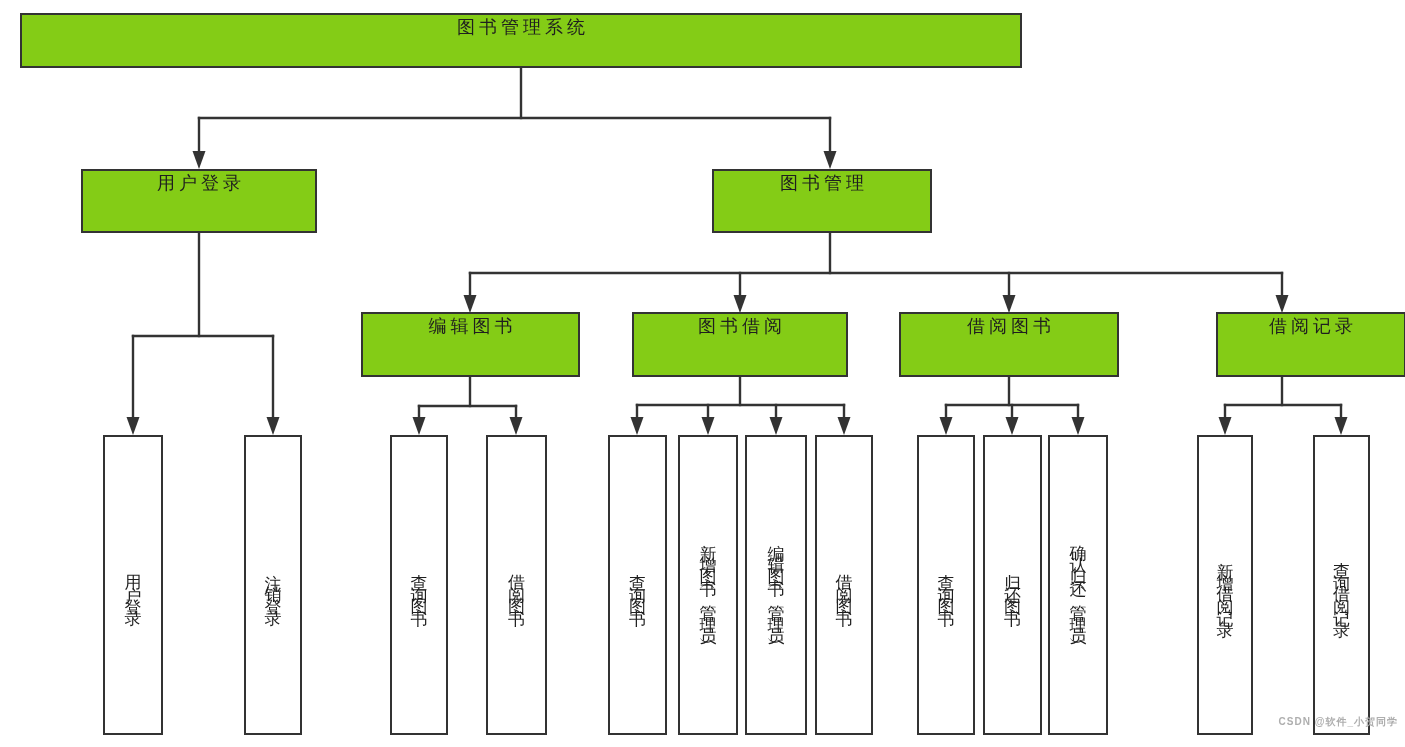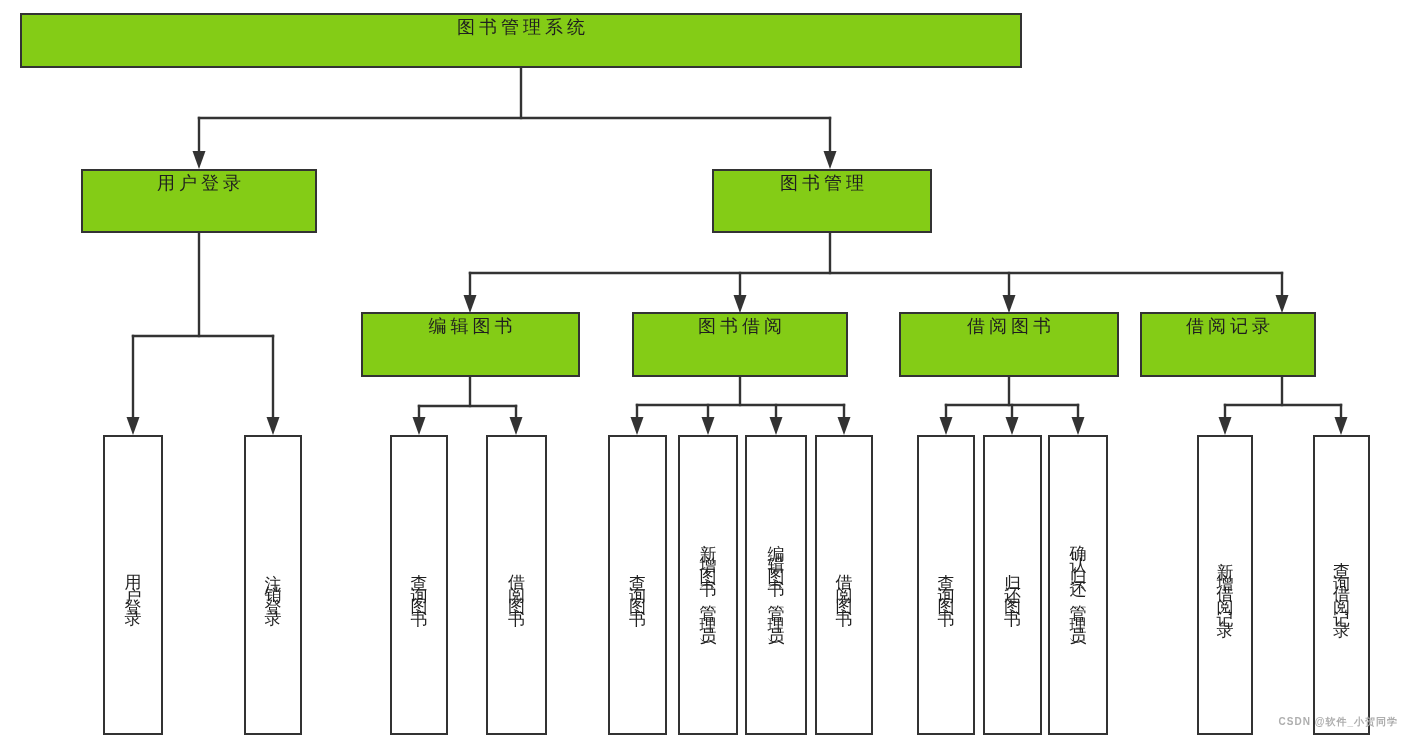--- a/index.html
+++ b/index.html
@@ -140,21 +140,21 @@
 
   <div class="hbox" style="left:361px;top:312px;width:219px;height:65px;">
     <span class="hlabel">编辑图书</span>
   </div>
   <div class="hbox" style="left:632px;top:312px;width:216px;height:65px;">
     <span class="hlabel">图书借阅</span>
   </div>
   <div class="hbox" style="left:899px;top:312px;width:220px;height:65px;">
     <span class="hlabel">借阅图书</span>
   </div>
-  <div class="hbox" style="left:1140px;top:312px;width:176px;height:65px;">
+  <div class="hbox" style="left:1216px;top:312px;width:190px;height:65px;">
     <span class="hlabel">借阅记录</span>
   </div>
 
   <div class="vbox" style="left:103px;width:60px;">
     <span class="vtext">用户登录</span>
   </div>
   <div class="vbox" style="left:244px;width:58px;">
     <span class="vtext">注销登录</span>
   </div>
 

